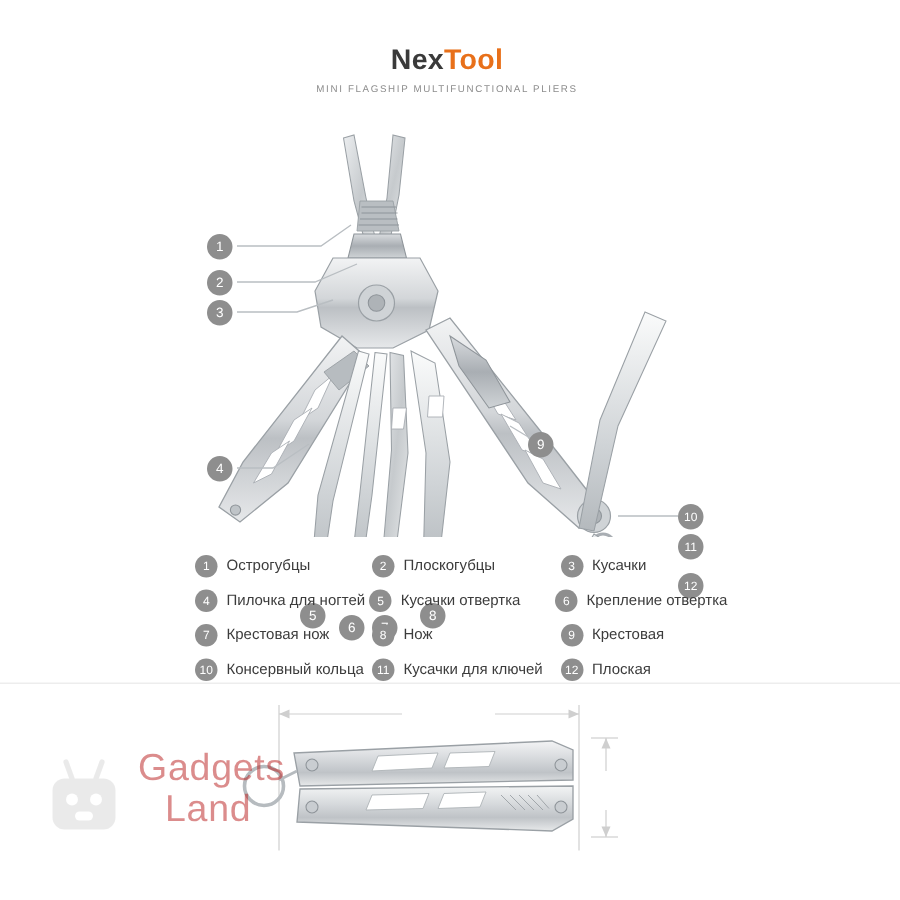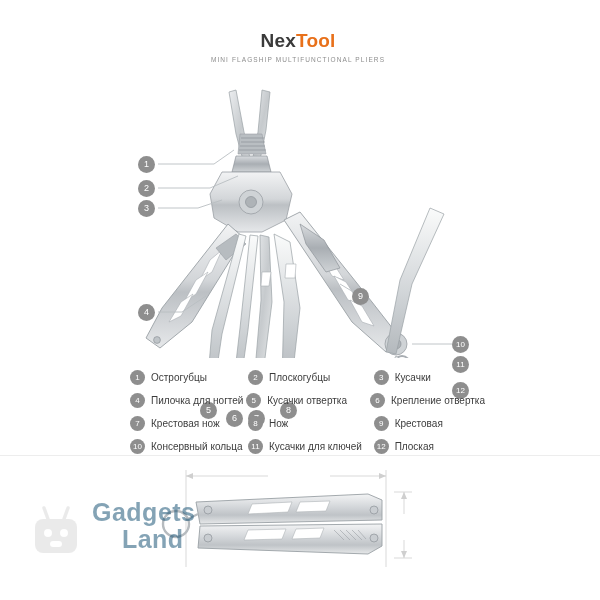--- a/index.html
+++ b/index.html
@@ -126,26 +126,26 @@
     top: 497px;
     width: 220px;
     height: 72px;
     opacity: 0.5;
   }
   .wm-text {
     position: absolute;
     left: 68px;
     top: 2px;
     font-size: 25px;
-    font-weight: bold;
-    color: #0c4a6e;
+    font-weight: normal;
+    color: #b91c1c;
     line-height: 27px;
     letter-spacing: 0.5px;
   }
-  .wm-text .l2 { padding-left: 18px; display: block; text-align: center; }
+  .wm-text .l2 { padding-left: 18px; display: block; }
   .wm-icon {
     position: absolute;
     left: 4px;
     top: 6px;
     width: 56px;
     height: 56px;
   }
   .divider {
     position: absolute;
     left: 0;

